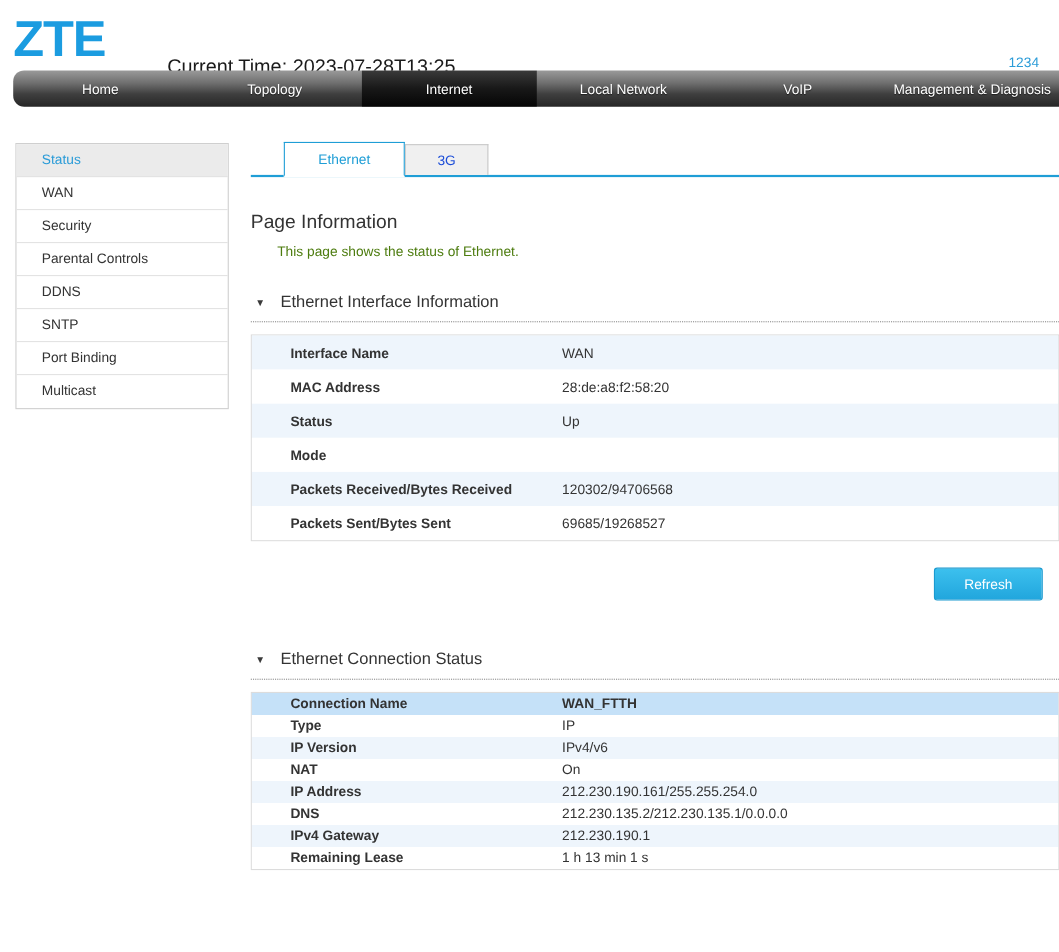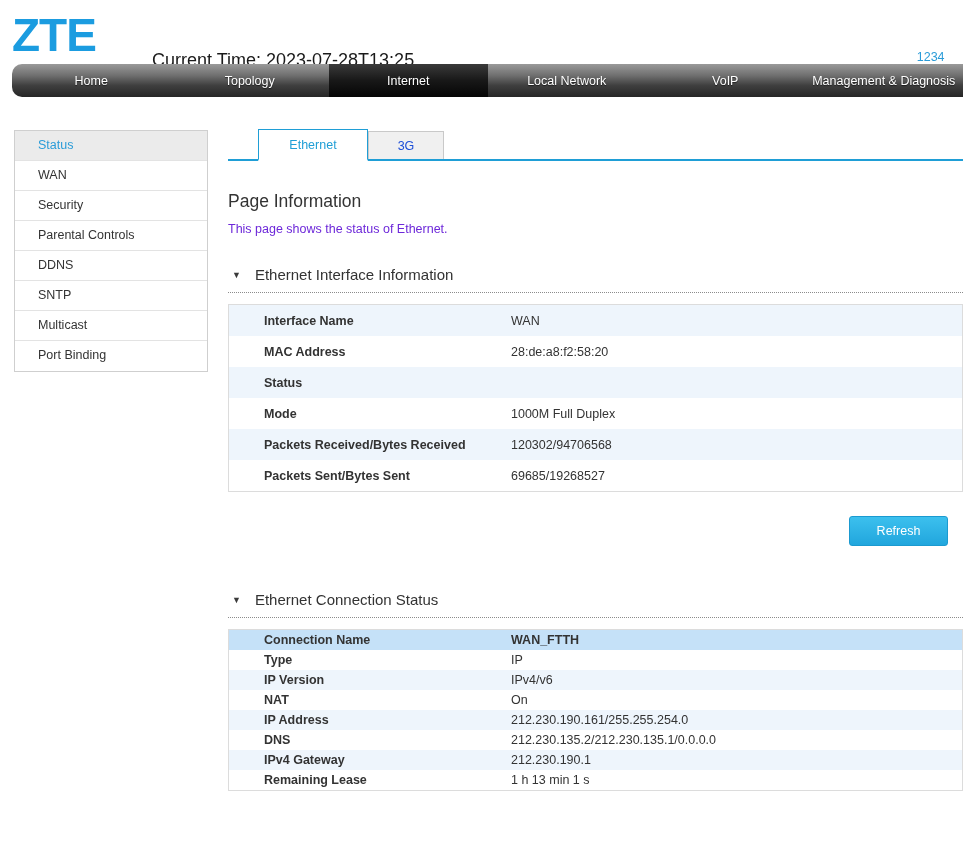--- a/index.html
+++ b/index.html
@@ -72,21 +72,21 @@
     background:#fff; color:#1f9ed6;
     border:1px solid #1f9ed6; border-bottom:2px solid #fff;
     margin-bottom:-2px; z-index:2;
   }
   .tab.inactive {
     width:76px; height:28px;
     background:#f0f0f0; color:#1d4ed8;
     border:1px solid #c9c9c9; border-bottom:none;
   }
   .page-title { margin-top:30px; font-size:17.5px; font-weight:400; color:#333; }
-  .page-desc  { margin-top:10px; font-size:12.5px; color:#6d28d9; }
+  .page-desc  { margin-top:10px; font-size:12.5px; color:#4d7c0f;margin-left:24px; }
   .section { margin-top:30px; }
   .section.second { margin-top:45px; }
   .section-head {
     display:flex; align-items:center; gap:14px;
     font-size:15px; color:#333;
     padding-bottom:9px; padding-left:4px;
     border-bottom:1px dotted #8c8c8c;
     cursor:pointer;
   }
   .tri { font-size:9px; color:#3a3a3a; }
@@ -129,22 +129,22 @@
   <div class="nav-item">Management &amp; Diagnosis</div>
 </div>
 
 <div class="sidebar">
   <div class="side-item selected">Status</div>
   <div class="side-item">WAN</div>
   <div class="side-item">Security</div>
   <div class="side-item">Parental Controls</div>
   <div class="side-item">DDNS</div>
   <div class="side-item">SNTP</div>
+  <div class="side-item">Port Binding</div>
   <div class="side-item">Multicast</div>
-  <div class="side-item">Port Binding</div>
 </div>
 
 <div class="content">
 
   <div class="tabbar">
     <div class="tab active">Ethernet</div>
     <div class="tab inactive">3G</div>
   </div>
 
   <div class="page-title">Page Information</div>
@@ -159,24 +159,24 @@
       <div class="row alt">
         <div class="label">Interface Name</div>
         <div class="value">WAN</div>
       </div>
       <div class="row">
         <div class="label">MAC Address</div>
         <div class="value">28:de:a8:f2:58:20</div>
       </div>
       <div class="row alt">
         <div class="label">Status</div>
+        <div class="value">Up</div>
       </div>
       <div class="row">
         <div class="label">Mode</div>
-        <div class="value">1000M Full Duplex</div>
       </div>
       <div class="row alt">
         <div class="label">Packets Received/Bytes Received</div>
         <div class="value">120302/94706568</div>
       </div>
       <div class="row">
         <div class="label">Packets Sent/Bytes Sent</div>
         <div class="value">69685/19268527</div>
       </div>
     </div>

